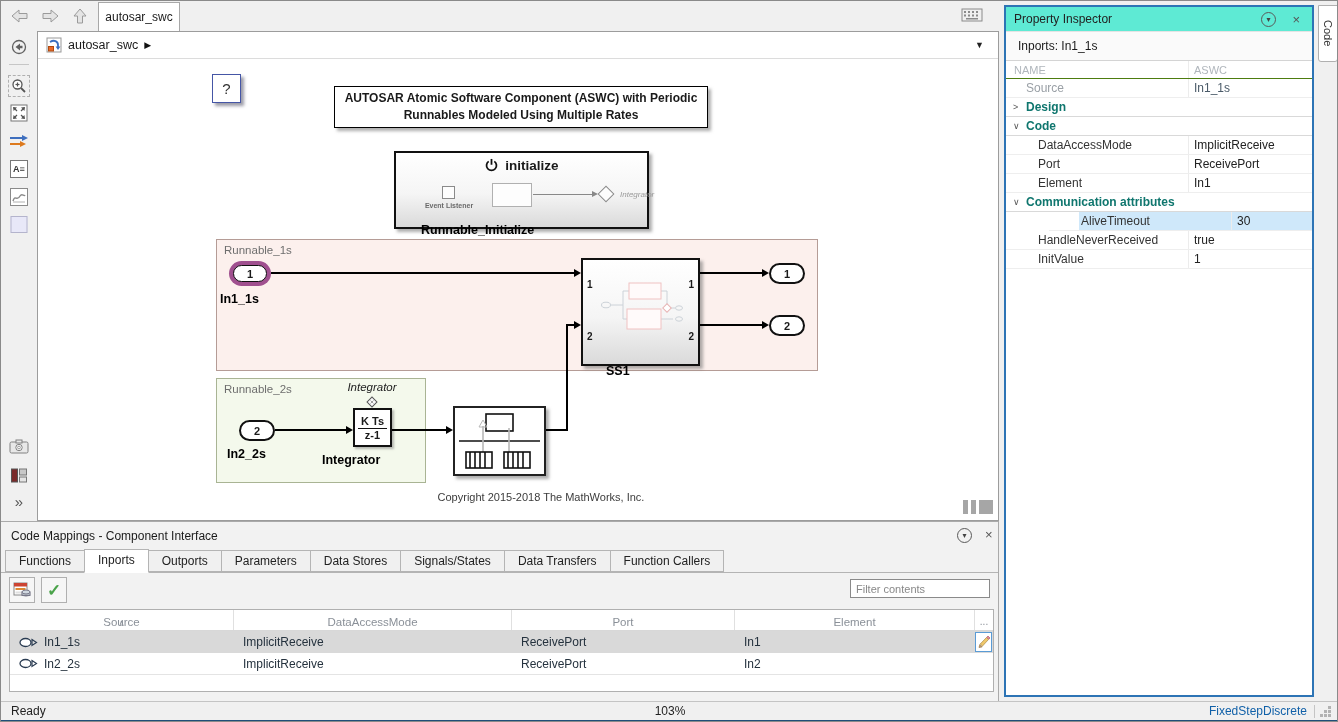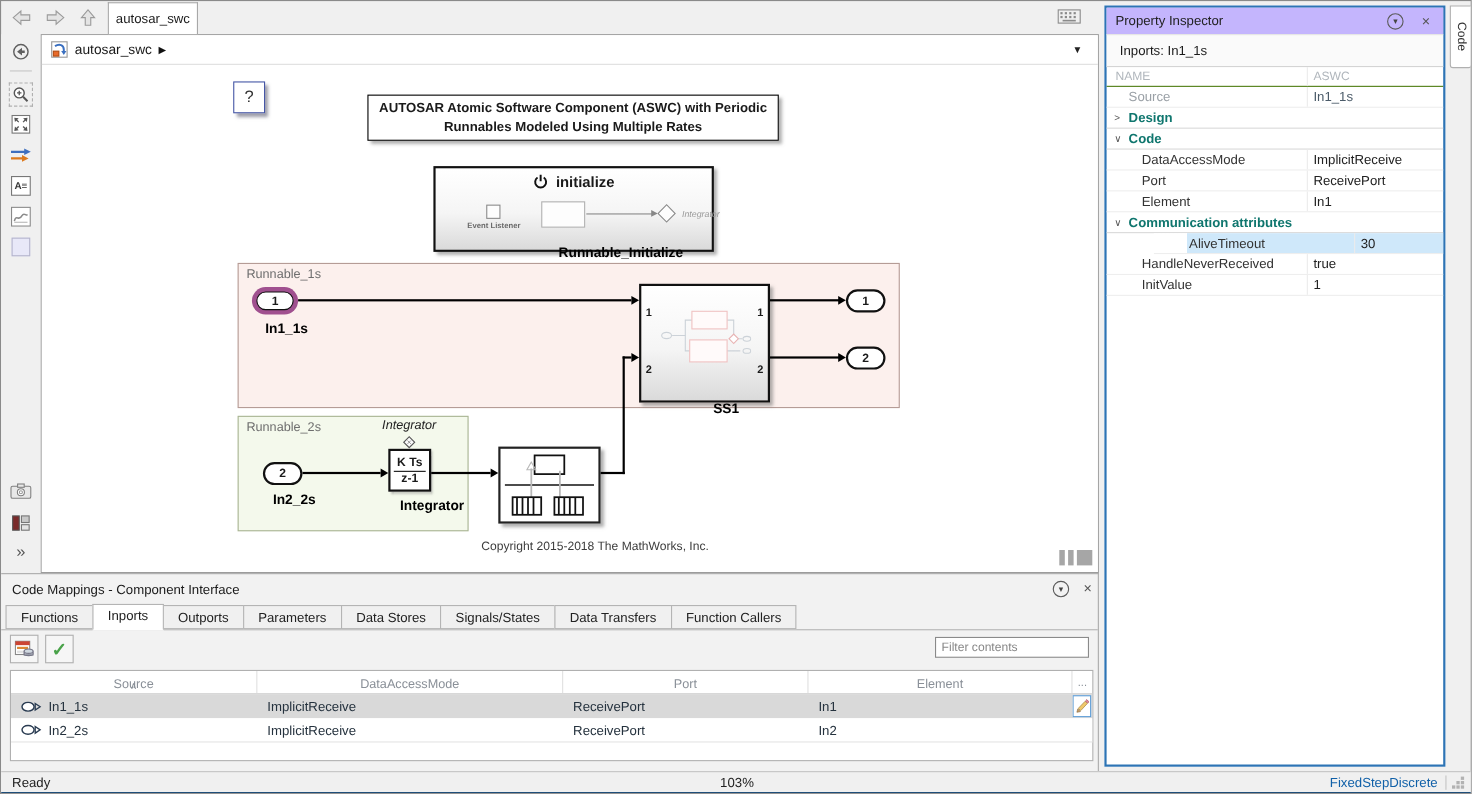--- a/index.html
+++ b/index.html
@@ -28,21 +28,21 @@
 
   .blk-shadow { box-shadow: 3px 3px 3px rgba(110,110,110,0.55); margin-top: 12px; }
   .gradient-blk { background: linear-gradient(180deg,#ffffff 0%,#f5f5f5 55%,#dadada 100%); }
 
   .help-blk { position:absolute; left:174px; top:15px; width:29px; height:29px; background:#fff;
               border:1px solid #4556a6; display:flex; align-items:center; justify-content:center;
               font-size:15px; color:#333; box-shadow:3px 3px 3px rgba(90,90,110,0.6); }
   .title-blk { position:absolute; left:296px; top:15px; width:374px; height:42px; background:#fff;
                border:1px solid #000; text-align:center; font-weight:bold; font-size:12px; line-height:17px; padding-top:3px; }
   .rinit-blk { position:absolute; left:356px; top:80px; width:255px; height:78px; border:2px solid #111; }
-  .blk-label { position:absolute; font-weight:bold; font-size:12.5px; text-align:right; color:#000; }
+  .blk-label { position:absolute; font-weight:bold; font-size:12.5px; text-align:left; color:#000; }
 
   .region { position:absolute; border:1px solid #b3998f; }
   .region-label { position:absolute; left:7px; top:4px; font-size:11.5px; color:#6e6e6e; }
 
   .oval { background:#fff; border:2px solid #111; border-radius:12px; display:flex; align-items:center; justify-content:center;
           font-weight:bold; font-size:11px; }
   .hline { position:absolute; height:2px; background:#000; }
   .vline { position:absolute; width:2px; background:#000; }
   .arr-e { position:absolute; width:0; height:0; border-top:4px solid transparent; border-bottom:4px solid transparent; border-left:7px solid #000; }
 
@@ -80,21 +80,21 @@
   .c1{width:224px;} .c2{width:278px;} .c3{width:223px;} .c4{width:240px;} .c5{width:18px; padding-left:0;}
   .sort-mark { position:absolute; left:0; right:0; top:-7px; font-size:9px; color:#8a9098; text-align:center; }
   .edit-box { width:17px; height:20px; background:#fff; border:1px solid #5a9bd5; display:flex; align-items:center; justify-content:center; }
 
   
   .statusbar { position:absolute; left:0; top:700px; width:1338px; height:19px; background:#f0f0f0; border-top:1px solid #c4c4c4; }
   .bottom-strip { position:absolute; left:0; top:719px; width:1338px; height:3px; background:#1f4e79; }
 
   
   .pi { position:absolute; left:1003px; top:4px; width:310px; height:692px; background:#fff; border:2px solid #2d74b5; }
-  .pi-header { position:absolute; left:0; top:0; right:0; height:24px; display:flex; align-items:center; padding:0 8px; background:#c4b5fd; }
+  .pi-header { position:absolute; left:0; top:0; right:0; height:24px; display:flex; align-items:center; padding:0 8px; background:#5eead4; }
   .pi-context { position:absolute; left:0; top:24px; right:0; height:30px; background:#fafafa; border-top:1px solid #e4e4e4;
                 border-bottom:1px solid #d4d4d4; display:flex; align-items:center; padding-left:12px; }
   .pi-grid-header { position:absolute; left:0; top:54px; right:0; height:18px; border-bottom:1px solid #4d7c0f; color:#b0b6bc; font-size:11px; }
   .pi-row { position:absolute; left:0; right:0; height:19px; border-bottom:1px solid #eeeeee; font-size:12px; }
   .pi-name { position:absolute; left:32px; top:0; line-height:19px; color:#333; }
   .pi-val { position:absolute; left:188px; top:0; line-height:19px; color:#222; }
   .pi-vdiv { position:absolute; left:182px; top:0; bottom:0; width:1px; background:#ececec; }
   .pi-row.section { border-bottom:1px solid #d9d9d9; font-weight:bold; }
   .pi-row.section .pi-name { left:20px; color:#0f766e; }
   .chev { position:absolute; left:7px; top:0; line-height:19px; font-size:9px; color:#555; font-weight:normal; }
@@ -293,21 +293,21 @@
               <path d="M62,41 H74"></path>
               <path d="M72,30 H76"></path>
             <ellipse cx="80" cy="30" rx="3.5" ry="2.2"></ellipse>
               <ellipse cx="80" cy="41" rx="3.5" ry="2.2"></ellipse>
           </g>
           <rect x="30" y="5" width="32" height="16" fill="#fffafa" stroke="#f0c2c2"></rect>
           <rect x="28" y="31" width="34" height="20" fill="#fffafa" stroke="#f0c2c2"></rect>
           <rect x="65" y="27" width="6" height="6" fill="#fff" stroke="#e8b4b4" transform="rotate(45 68 30)"></rect>
         </svg>
       </div>
-      <div class="blk-label" style="left:534px;top:305px;width:100px;">SS1</div>
+      <div class="blk-label" style="left:568px;top:305px;width:100px;">SS1</div>
 
       <div class="hline" style="left:662px;top:213px;width:63px;"></div>
       <div class="arr-e" style="left:724px;top:210px;"></div>
       <div class="oval abs" style="left:731px;top:204px;width:36px;height:21px;">
         <span>1</span>
       </div>
       <div class="hline" style="left:662px;top:265px;width:63px;"></div>
       <div class="arr-e" style="left:724px;top:262px;"></div>
       <div class="oval abs" style="left:731px;top:256px;width:36px;height:21px;">
         <span>2</span>

